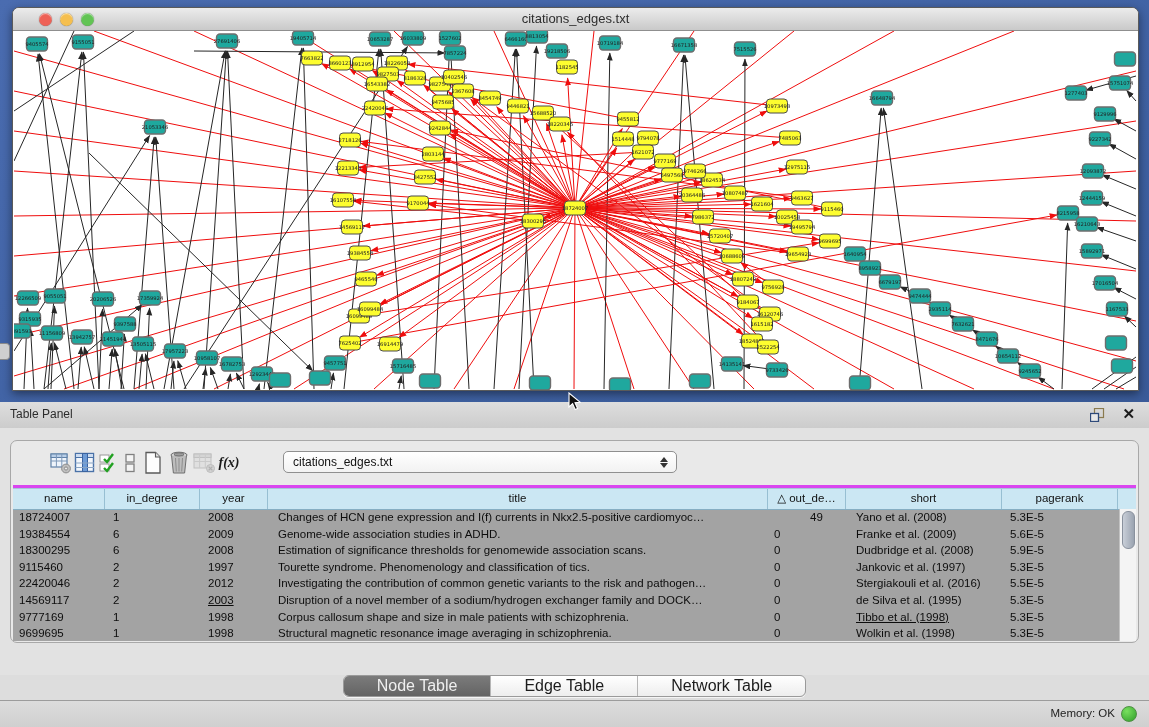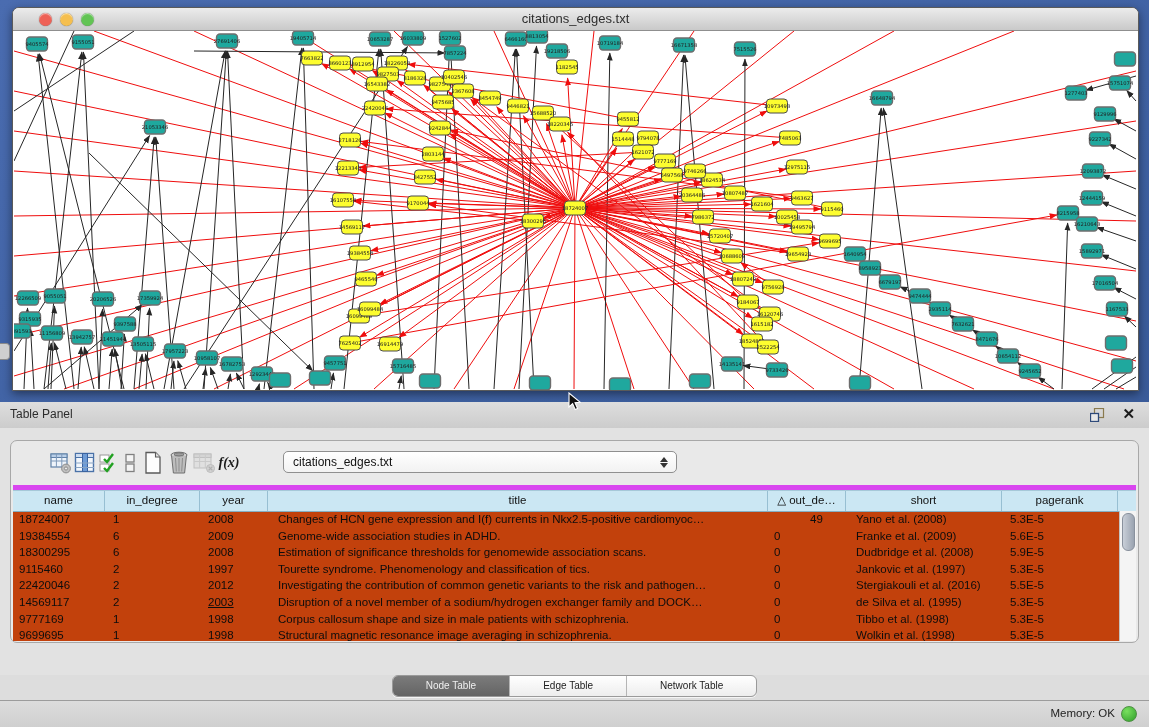--- a/index.html
+++ b/index.html
@@ -35,35 +35,35 @@
   .toolbar{position:absolute;left:0;top:0;right:0;height:44px;}
   .tool{position:absolute;top:9px;width:24px;height:26px;display:flex;align-items:center;justify-content:center;}
   .fx-label{font-size:14px;font-style:italic;font-family:"Liberation Serif",serif;color:#1a1a1a;font-weight:700;text-align:center;}
   .combo{position:absolute;left:272px;top:10px;width:394px;height:22px;background:linear-gradient(#ffffff,#f2f2f2);
          border:1px solid #8f8f8f;border-radius:5px;font-size:12px;color:#111;line-height:21px;padding-left:9px;box-sizing:border-box;}
   .combo .stepper{position:absolute;right:7px;top:4px;width:9px;height:14px;}
   .stepper i{display:block;width:0;height:0;border-left:4px solid transparent;border-right:4px solid transparent;margin:1px 0;}
   .stepper .up{border-bottom:5px solid #333;}
   .stepper .dn{border-top:5px solid #333;}
 
-  .tbl{position:absolute;left:2px;right:2px;top:44px;bottom:1px;background:#c2410c;border-top:5px solid #d946ef;}
+  .tbl{position:absolute;left:2px;right:2px;top:44px;bottom:1px;background:#a3a3a3;border-top:3px solid #d946ef;}
   .tbl-head{display:grid;height:20px;background:#cbe7f3;border-bottom:1px solid #86aec2;border-top:1px solid #a6c8d8;}
   .tbl-head .hc{border-right:1px solid #97bfd2;font-size:11.5px;color:#111;text-align:center;line-height:19px;
                 overflow:hidden;white-space:nowrap;}
   .tbl-rows{position:absolute;left:0;right:16px;top:21px;bottom:0;overflow:hidden;}
   .trow{display:grid;height:16.6px;font-size:11.5px;color:#0d0d0d;}
   .trow .tc{line-height:16.6px;white-space:nowrap;overflow:hidden;}
   .vscroll{position:absolute;right:0;top:21px;bottom:0;width:16px;background:#f4f4f4;border-left:1px solid #c2c2c2;}
   .vthumb{position:absolute;left:2px;top:2px;width:11px;height:36px;border-radius:6px;
           background:linear-gradient(90deg,#c9cfd8,#9aa3b0);border:1px solid #89919d;}
 
   .tabsbar{position:absolute;left:0;right:0;top:247px;height:22px;display:flex;justify-content:center;}
   .seg{display:flex;border:1px solid #9a9a9a;border-radius:6px;overflow:hidden;height:20px;
        background:linear-gradient(#ffffff,#ededed);box-shadow:0 1px 0 rgba(255,255,255,.7);}
-  .seg .tab{padding:0 33px;font-size:10px;line-height:20px;color:#1c1c1c;border-right:1px solid #b5b5b5;}
+  .seg .tab{padding:0 33px;font-size:16px;line-height:20px;color:#1c1c1c;border-right:1px solid #b5b5b5;}
   .seg .tab:last-child{border-right:none;}
   .seg .tab.active{background:linear-gradient(#7b7b7b,#646464);color:#efefef;}
 
   
   .statusbar{position:absolute;left:0;bottom:0;width:1149px;height:26px;background:linear-gradient(#dcdcdc,#cfcfcf);
              border-top:1px solid #9c9c9c;}
   .mem{position:absolute;right:34px;top:6px;font-size:11.5px;color:#222;}
   .memdot{position:absolute;right:12px;top:5px;width:14px;height:14px;border-radius:50%;
           background:radial-gradient(circle at 35% 30%,#79e05f,#2f9e2a);border:1px solid #4d8f43;}
 
@@ -963,21 +963,21 @@
                 <div class="tc" style="padding-left: 6px;">0</div>
                 <div class="tc" style="padding-left: 10px;">de Silva et al. (1995)</div>
                 <div class="tc" style="padding-left: 8px;">5.3E-5</div>
               </div>
               <div class="trow" style="grid-template-columns: 92px 95px 68px 500px 78px 156px 116px;">
                 <div class="tc" style="padding-left: 6px;">9777169</div>
                 <div class="tc" style="padding-left: 8px;">1</div>
                 <div class="tc" style="padding-left: 8px;">1998</div>
                 <div class="tc" style="padding-left: 10px;">Corpus callosum shape and size in male patients with schizophrenia.</div>
                 <div class="tc" style="padding-left: 6px;">0</div>
-                <div class="tc" style="padding-left: 10px;">Tibbo et al. (1998)</div>
+                <div class="tc" style="padding-left: 10px; text-decoration: underline;">Tibbo et al. (1998)</div>
                 <div class="tc" style="padding-left: 8px;">5.3E-5</div>
               </div>
               <div class="trow" style="grid-template-columns: 92px 95px 68px 500px 78px 156px 116px;">
                 <div class="tc" style="padding-left: 6px;">9699695</div>
                 <div class="tc" style="padding-left: 8px;">1</div>
                 <div class="tc" style="padding-left: 8px;">1998</div>
                 <div class="tc" style="padding-left: 10px;">Structural magnetic resonance image averaging in schizophrenia.</div>
                 <div class="tc" style="padding-left: 6px;">0</div>
                 <div class="tc" style="padding-left: 10px;">Wolkin et al. (1998)</div>
                 <div class="tc" style="padding-left: 8px;">5.3E-5</div>

